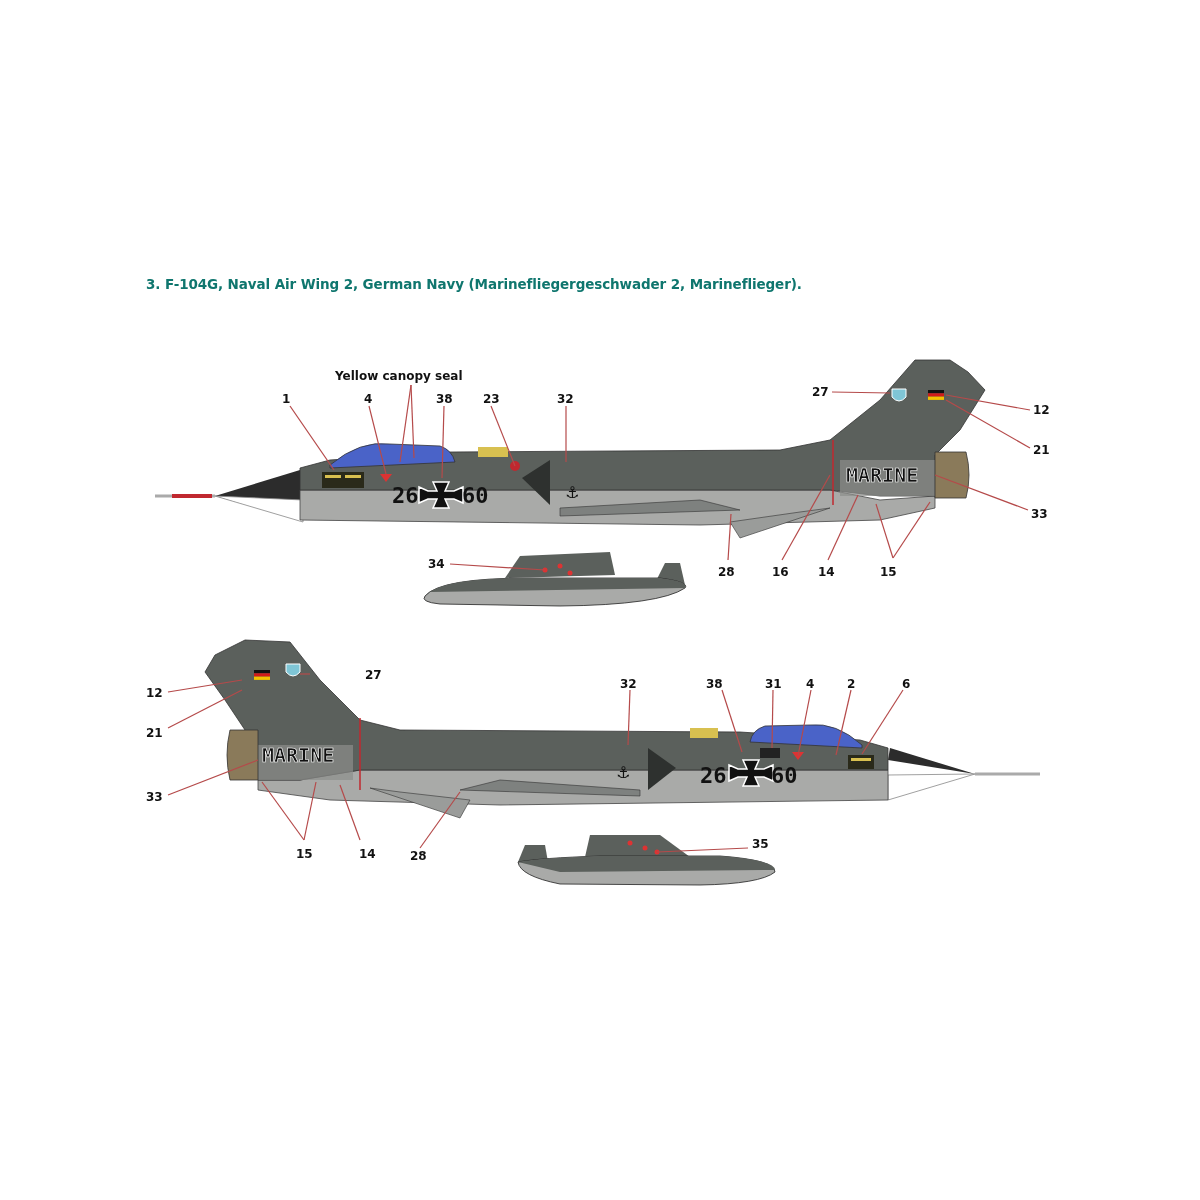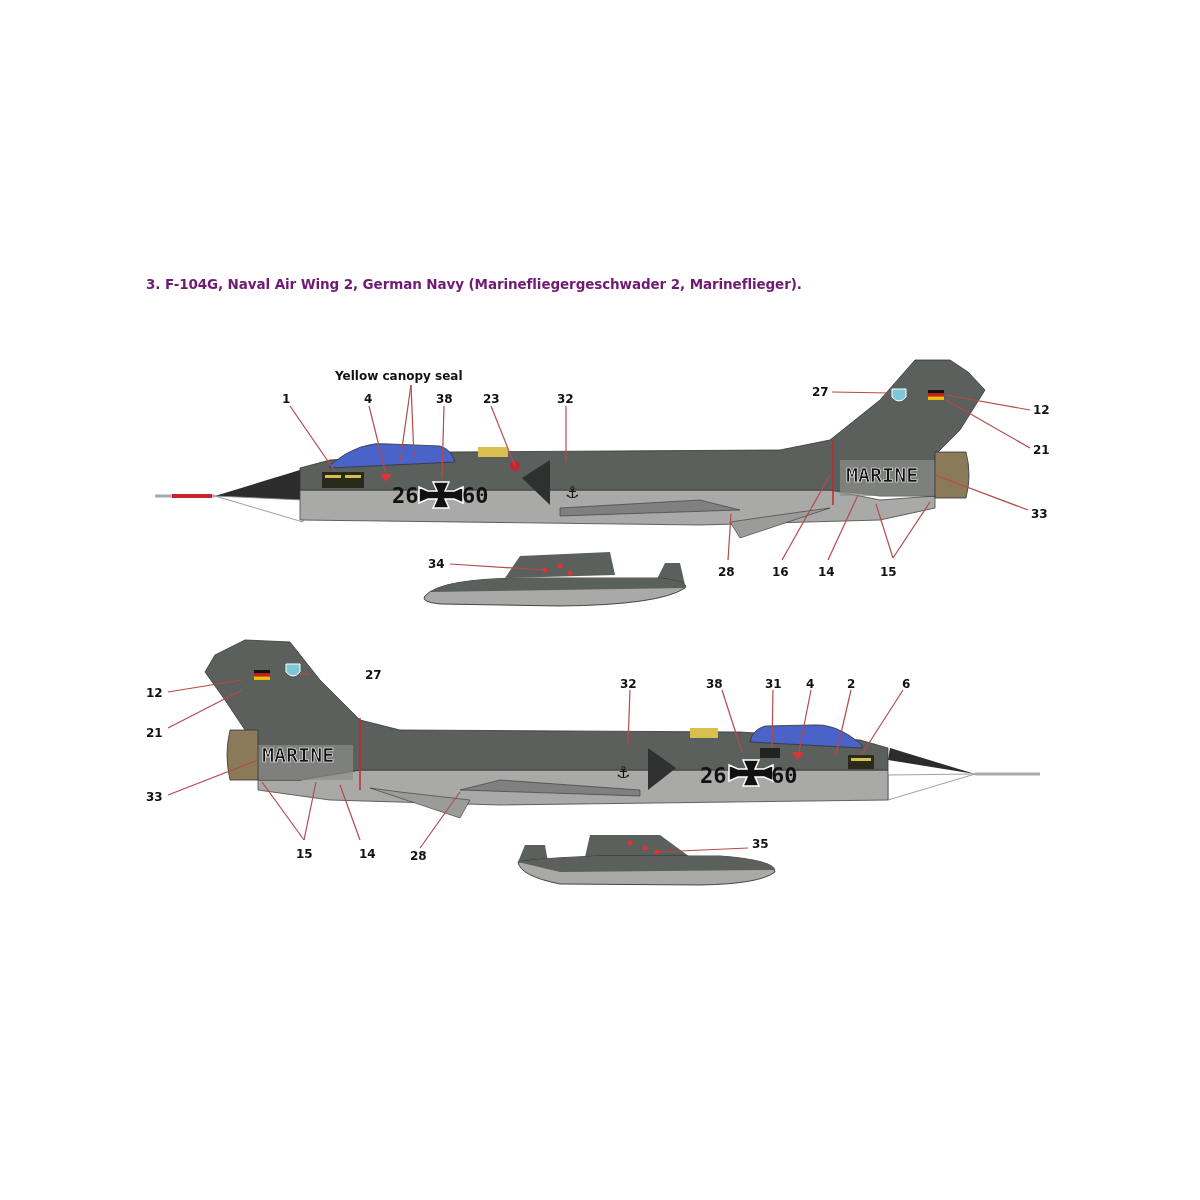--- a/index.html
+++ b/index.html
@@ -1,17 +1,17 @@
 <!DOCTYPE html>
 <html><head>
 <meta charset="utf-8">
 <style>
   html, body { margin:0; padding:0; background:#ffffff; }
   body { width:1200px; height:1200px; position:relative; overflow:hidden; font-family:"DejaVu Sans", sans-serif; }
-  .title { position:absolute; left:146px; top:276px; font-size:13.5px; font-weight:bold; color:#701a75; white-space:nowrap; letter-spacing:-0.1px; }
+  .title { position:absolute; left:146px; top:276px; font-size:13.5px; font-weight:bold; color:#0f766e; white-space:nowrap; letter-spacing:-0.1px; }
   .canvas { position:absolute; left:0; top:0; width:1200px; height:1200px; }
   .lbl { font-family:"DejaVu Sans", sans-serif; font-size:12px; font-weight:bold; fill:#111; }
   .mk { font-family:"DejaVu Sans Mono", monospace; font-weight:bold; }
 </style>
 </head>
 <body>
 
 <div class="title">3. F-104G, Naval Air Wing 2, German Navy (Marinefliegergeschwader 2, Marineflieger).</div>
 
 <svg class="canvas" viewBox="0 0 1200 1200" xmlns="http://www.w3.org/2000/svg">

